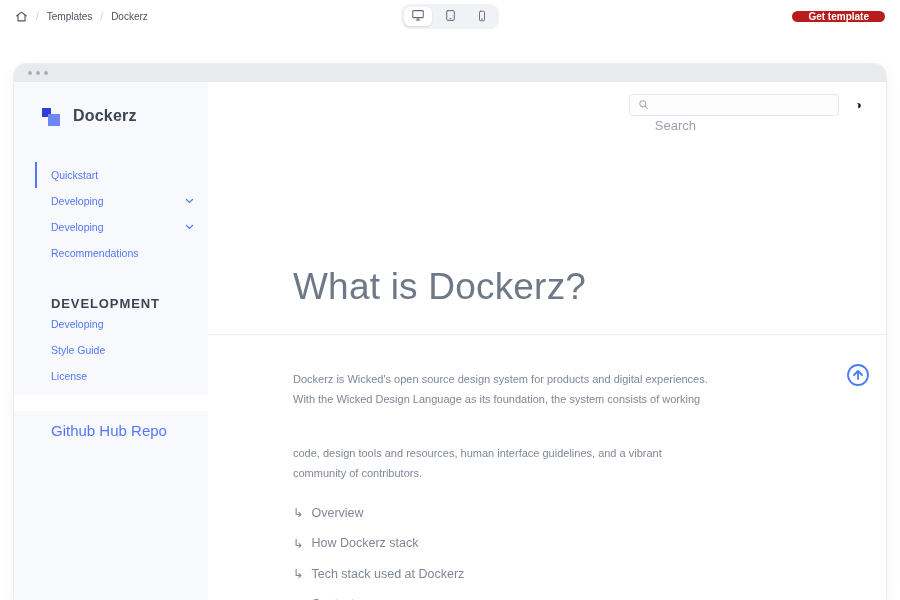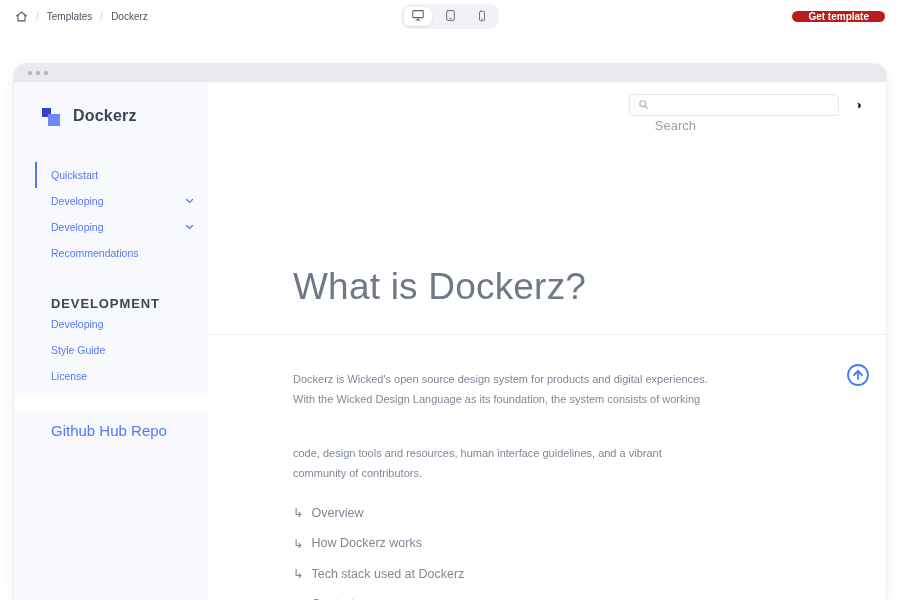--- a/index.html
+++ b/index.html
@@ -198,21 +198,21 @@
         <p class="para para2">code, design tools and resources, human interface guidelines, and a vibrant
 community of contributors.</p>
 
         <div class="links">
           <div class="link-item">
             <span class="link-arrow">↳</span>
             <span>Overview</span>
           </div>
           <div class="link-item">
             <span class="link-arrow">↳</span>
-            <span>How Dockerz works</span>
+            <span>How Dockerz stack</span>
           </div>
           <div class="link-item">
             <span class="link-arrow">↳</span>
             <span>Tech stack used at Dockerz</span>
           </div>
           <div class="link-item">
             <span class="link-arrow">↳</span>
             <span>Contact us</span>
           </div>
         </div>

